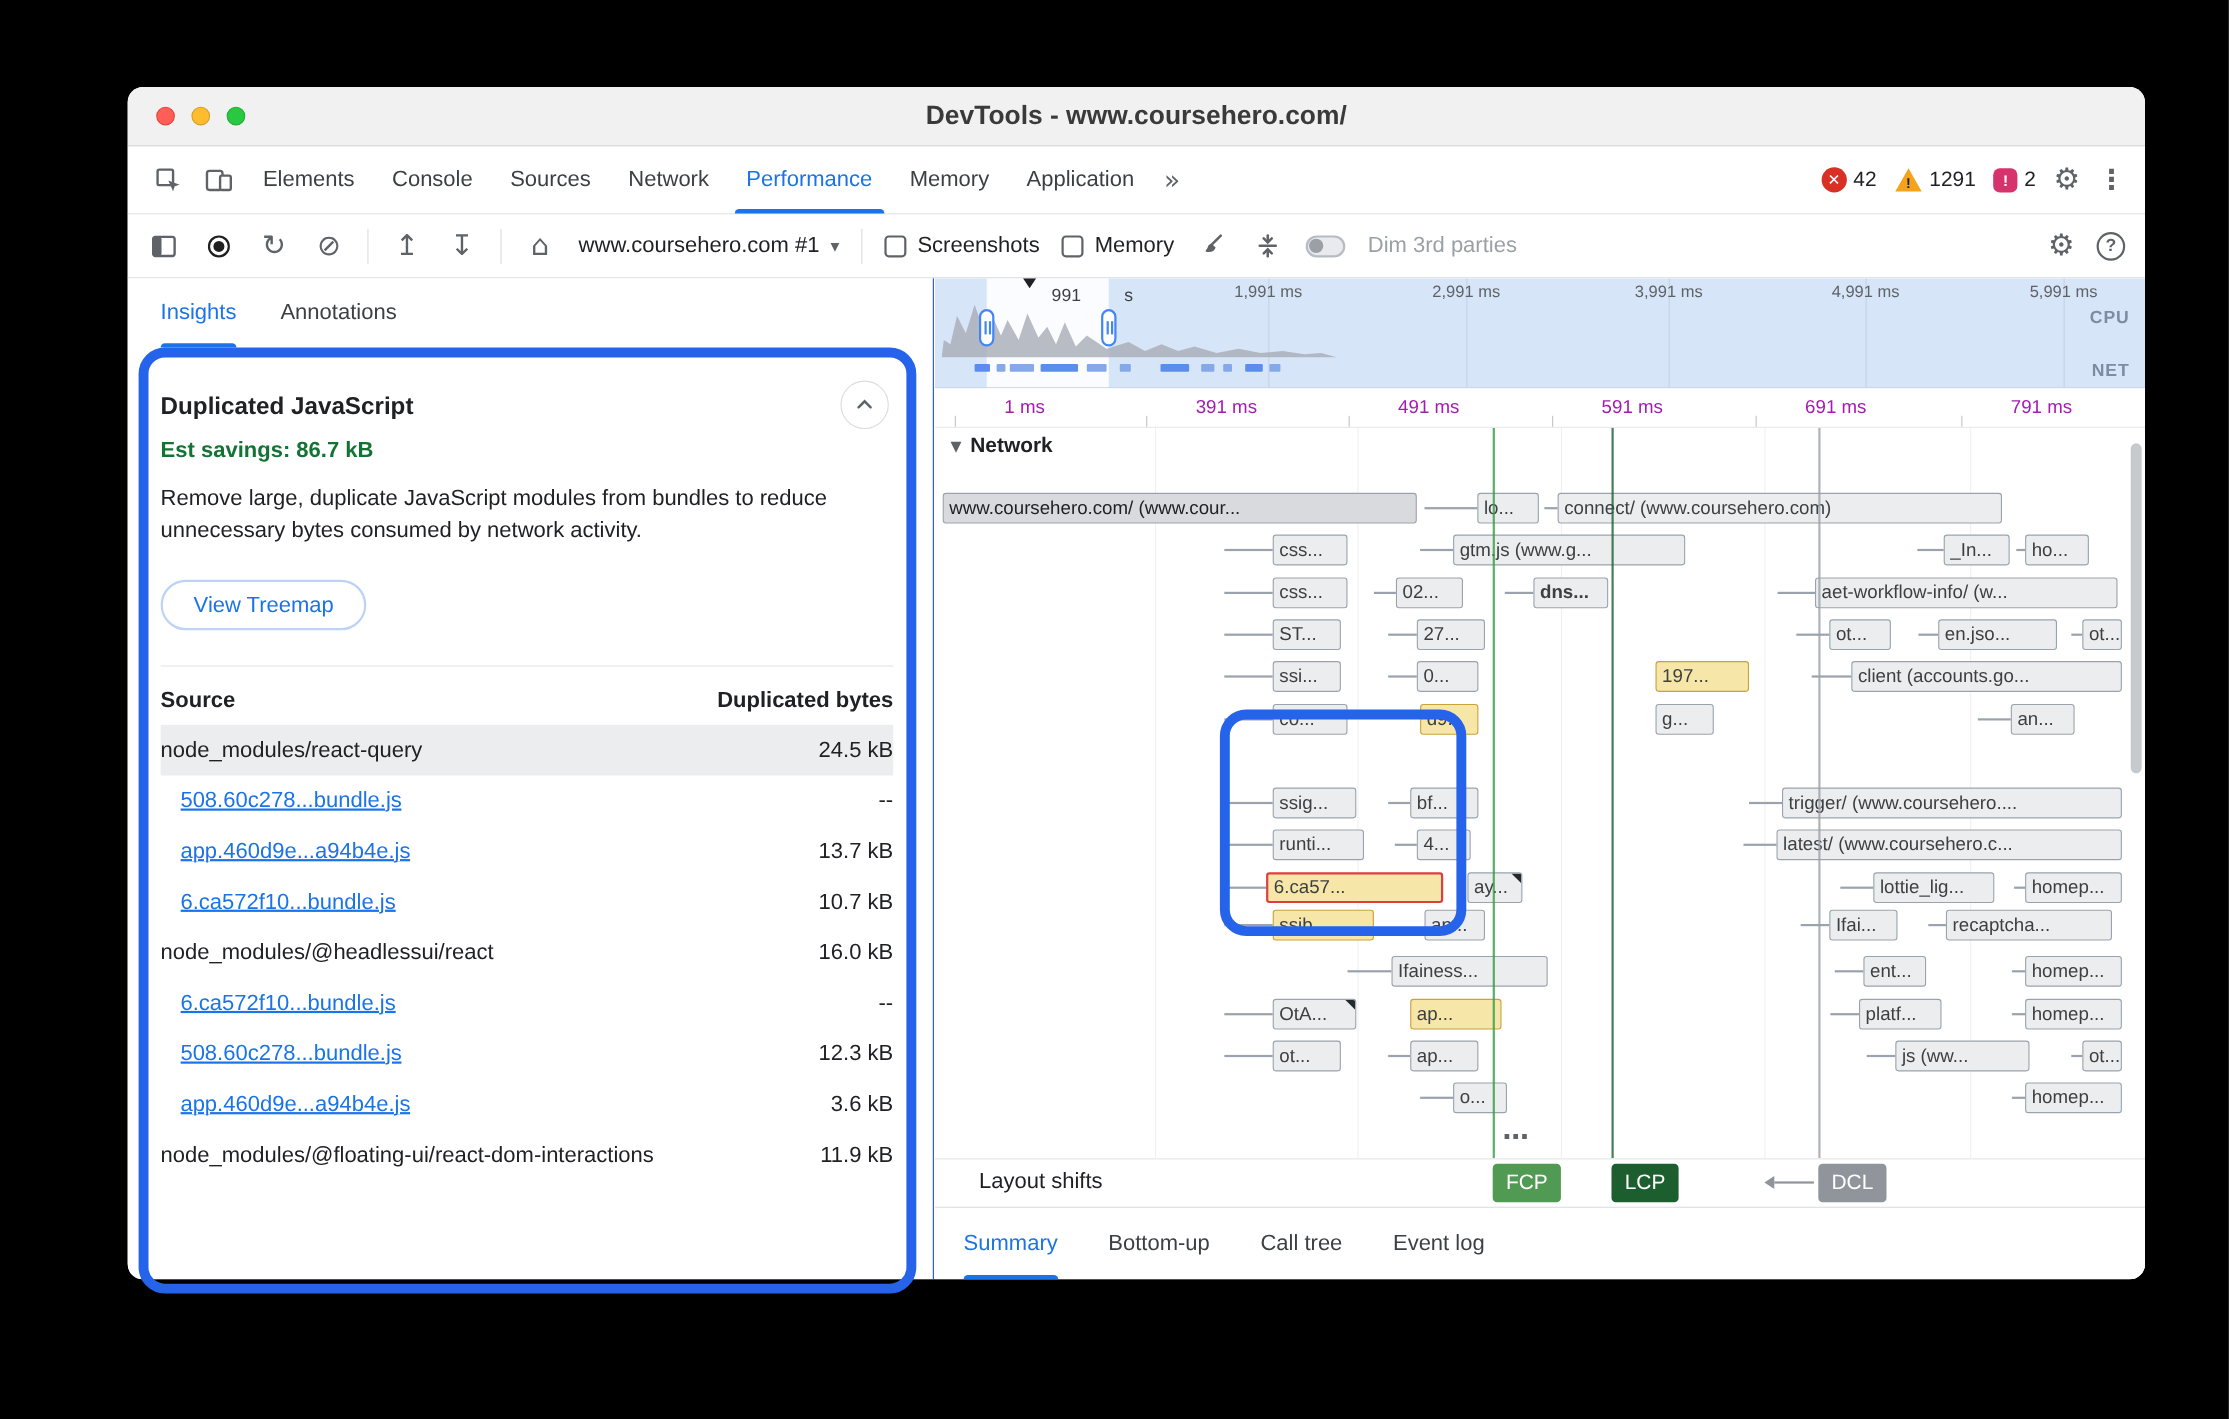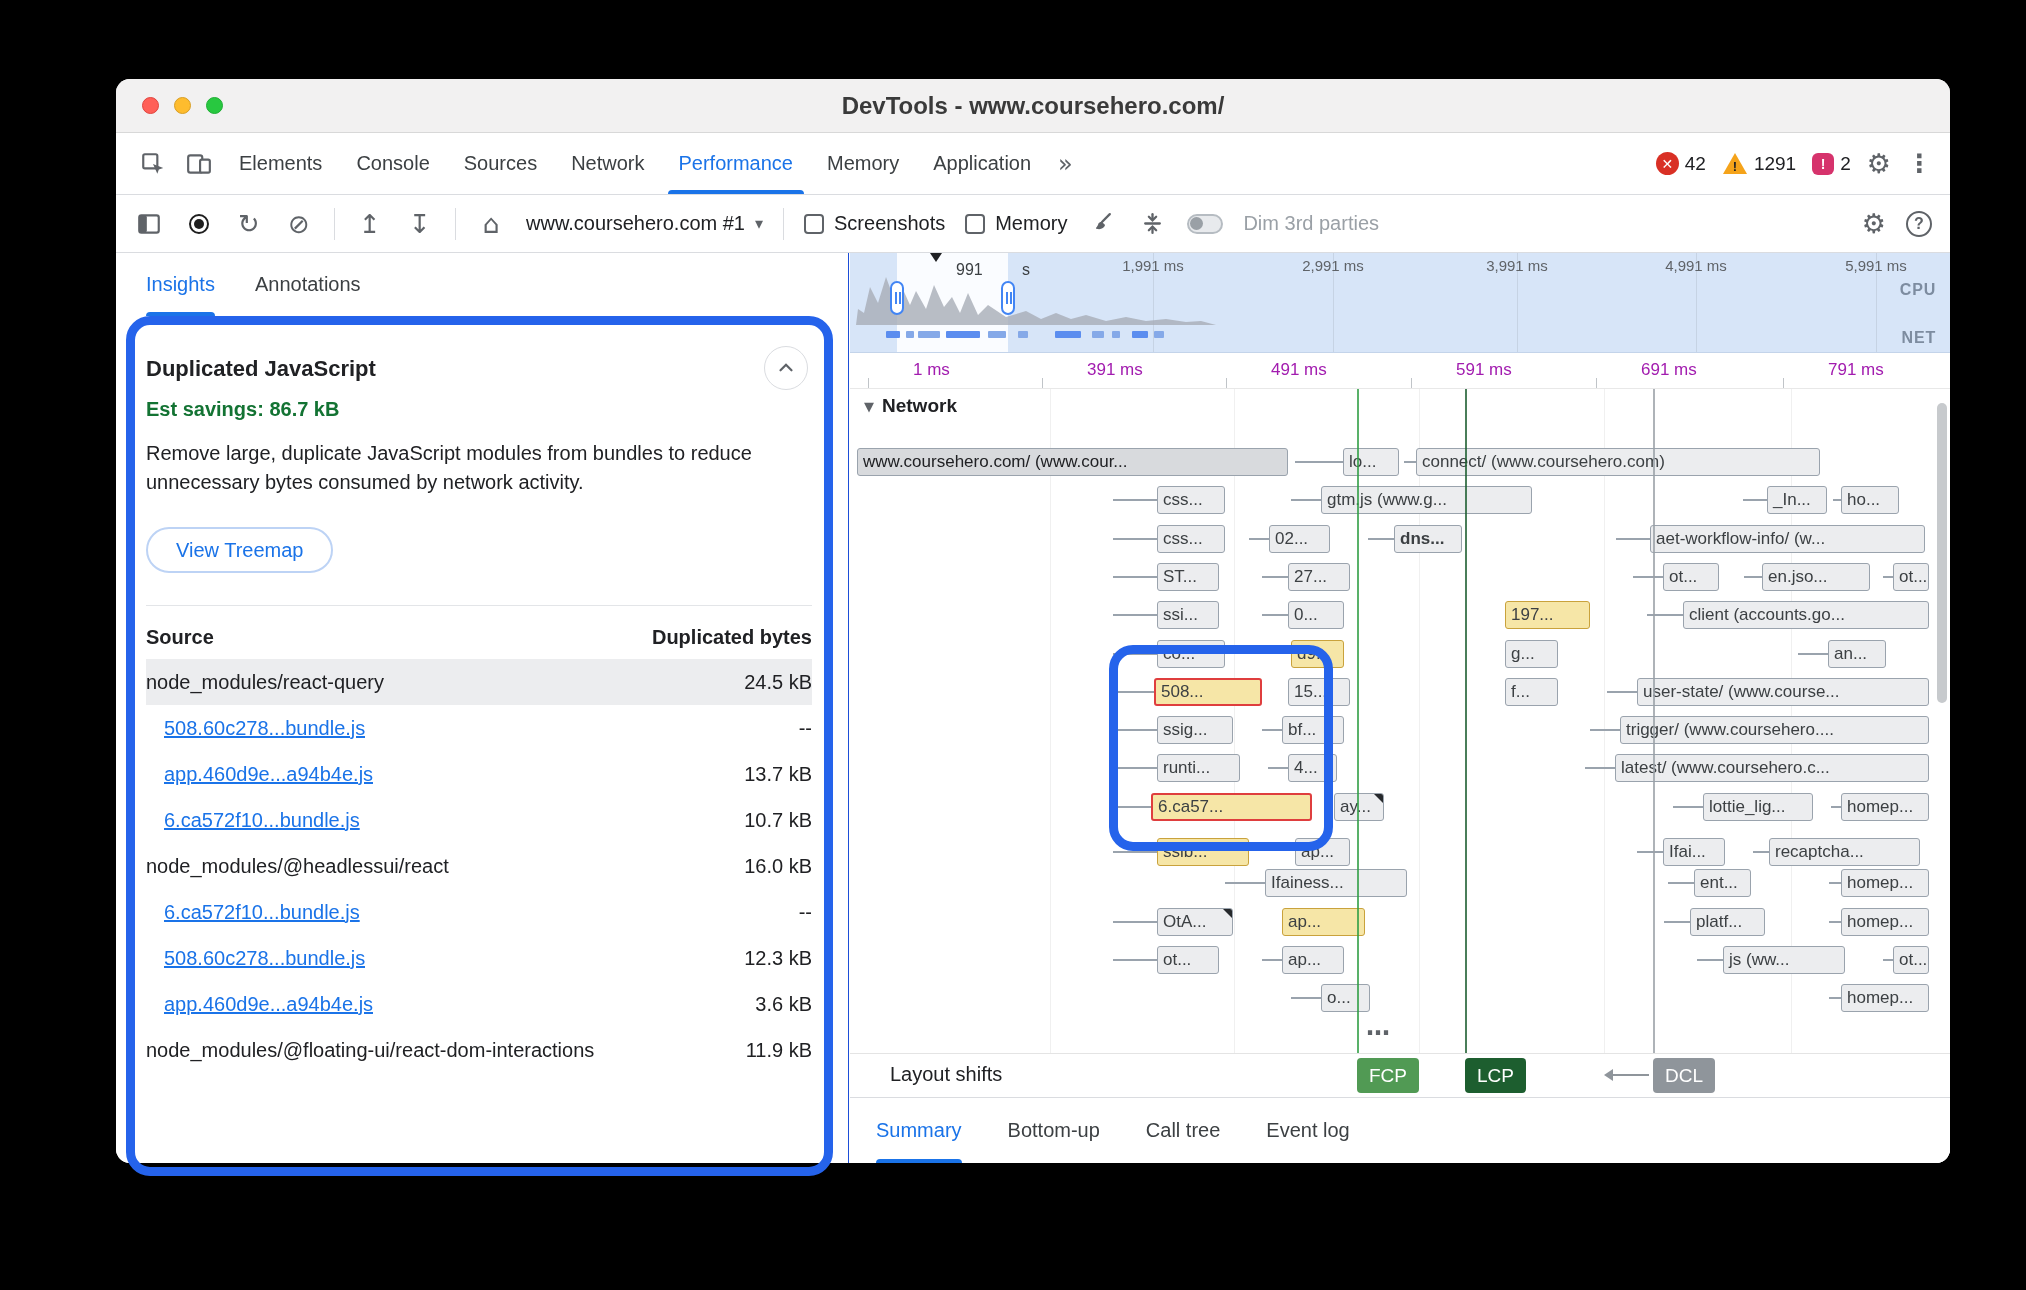--- a/index.html
+++ b/index.html
@@ -480,36 +480,20 @@
             <span class="blabel">d9...</span>
           </div>
           <div class="bar" style="left: 655px; width: 53px;">
             <span class="blabel">g...</span>
           </div>
           <div class="whisker" style="left: 948px; width: 30px;"></div>
           <div class="bar" style="left: 978px; width: 58px;">
             <span class="blabel">an...</span>
           </div>
         </div>
-        <div class="wrow" style="top: 229.8px;">
-          <div class="whisker" style="left: 264px; width: 40px;"></div>
-          <div class="bar r" style="left: 304px; width: 108px;">
-            <span class="blabel">508...</span>
-          </div>
-          <div class="bar" style="left: 438px; width: 62px;">
-            <span class="blabel">15...</span>
-          </div>
-          <div class="bar" style="left: 655px; width: 53px;">
-            <span class="blabel">f...</span>
-          </div>
-          <div class="whisker" style="left: 757px; width: 30px;"></div>
-          <div class="bar" style="left: 787px; width: 292px;">
-            <span class="blabel">user-state/ (www.course...</span>
-          </div>
-        </div>
         <div class="wrow" style="top: 268.1px;">
           <div class="whisker" style="left: 263px; width: 44px;"></div>
           <div class="bar" style="left: 307px; width: 76px;">
             <span class="blabel">ssig...</span>
           </div>
           <div class="whisker" style="left: 412px; width: 20px;"></div>
           <div class="bar" style="left: 432px; width: 62px;">
             <span class="blabel">bf...</span>
           </div>
           <div class="whisker" style="left: 740px; width: 30px;"></div>
@@ -542,21 +526,21 @@
           </div>
           <div class="whisker" style="left: 823px; width: 30px;"></div>
           <div class="bar" style="left: 853px; width: 110px;">
             <span class="blabel">lottie_lig...</span>
           </div>
           <div class="whisker" style="left: 981px; width: 10px;"></div>
           <div class="bar" style="left: 991px; width: 88px;">
             <span class="blabel">homep...</span>
           </div>
         </div>
-        <div class="wrow" style="top: 390px; padding-left: 41px;">
+        <div class="wrow" style="top: 379px; padding-left: 41px;">
           <div class="whisker" style="left: 263px; width: 44px;"></div>
           <div class="bar y" style="left: 307px; width: 92px;">
             <span class="blabel">ssib...</span>
           </div>
           <div class="bar" style="left: 445px; width: 55px;">
             <span class="blabel">ap...</span>
           </div>
           <div class="whisker" style="left: 787px; width: 26px;"></div>
           <div class="bar" style="left: 813px; width: 62px;">
             <span class="blabel">Ifai...</span>

